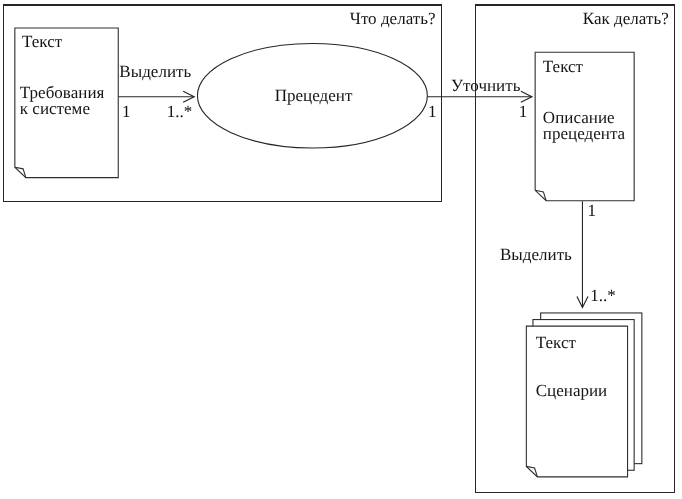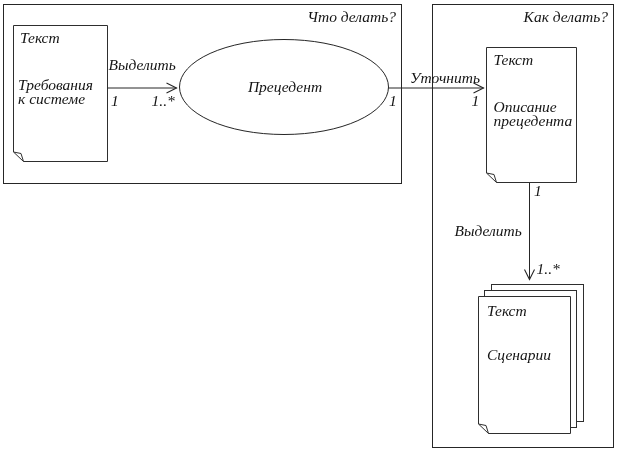--- a/index.html
+++ b/index.html
@@ -1,16 +1,16 @@
 <!DOCTYPE html>
 <html><head>
 <meta charset="utf-8">
 <style>
   html,body{margin:0;padding:0;background:#ffffff;}
-  .stage{position:relative;width:620px;height:454px;background:#ffffff;overflow:hidden;font-style:italic;}
+  .stage{position:relative;width:620px;height:454px;background:#ffffff;overflow:hidden;}
   svg{display:block;}
   svg text{
     font-family:"Liberation Serif","DejaVu Serif",serif;
     font-size:15.5px;
     fill:#141414;
   }
   .frame{fill:none;stroke:#262626;stroke-width:1;shape-rendering:crispEdges;}
   .shape{fill:#ffffff;stroke:#2e2e2e;stroke-width:1;}
   .fold{fill:none;stroke:#2e2e2e;stroke-width:1;}
   .edge{fill:none;stroke:#262626;stroke-width:1;}

